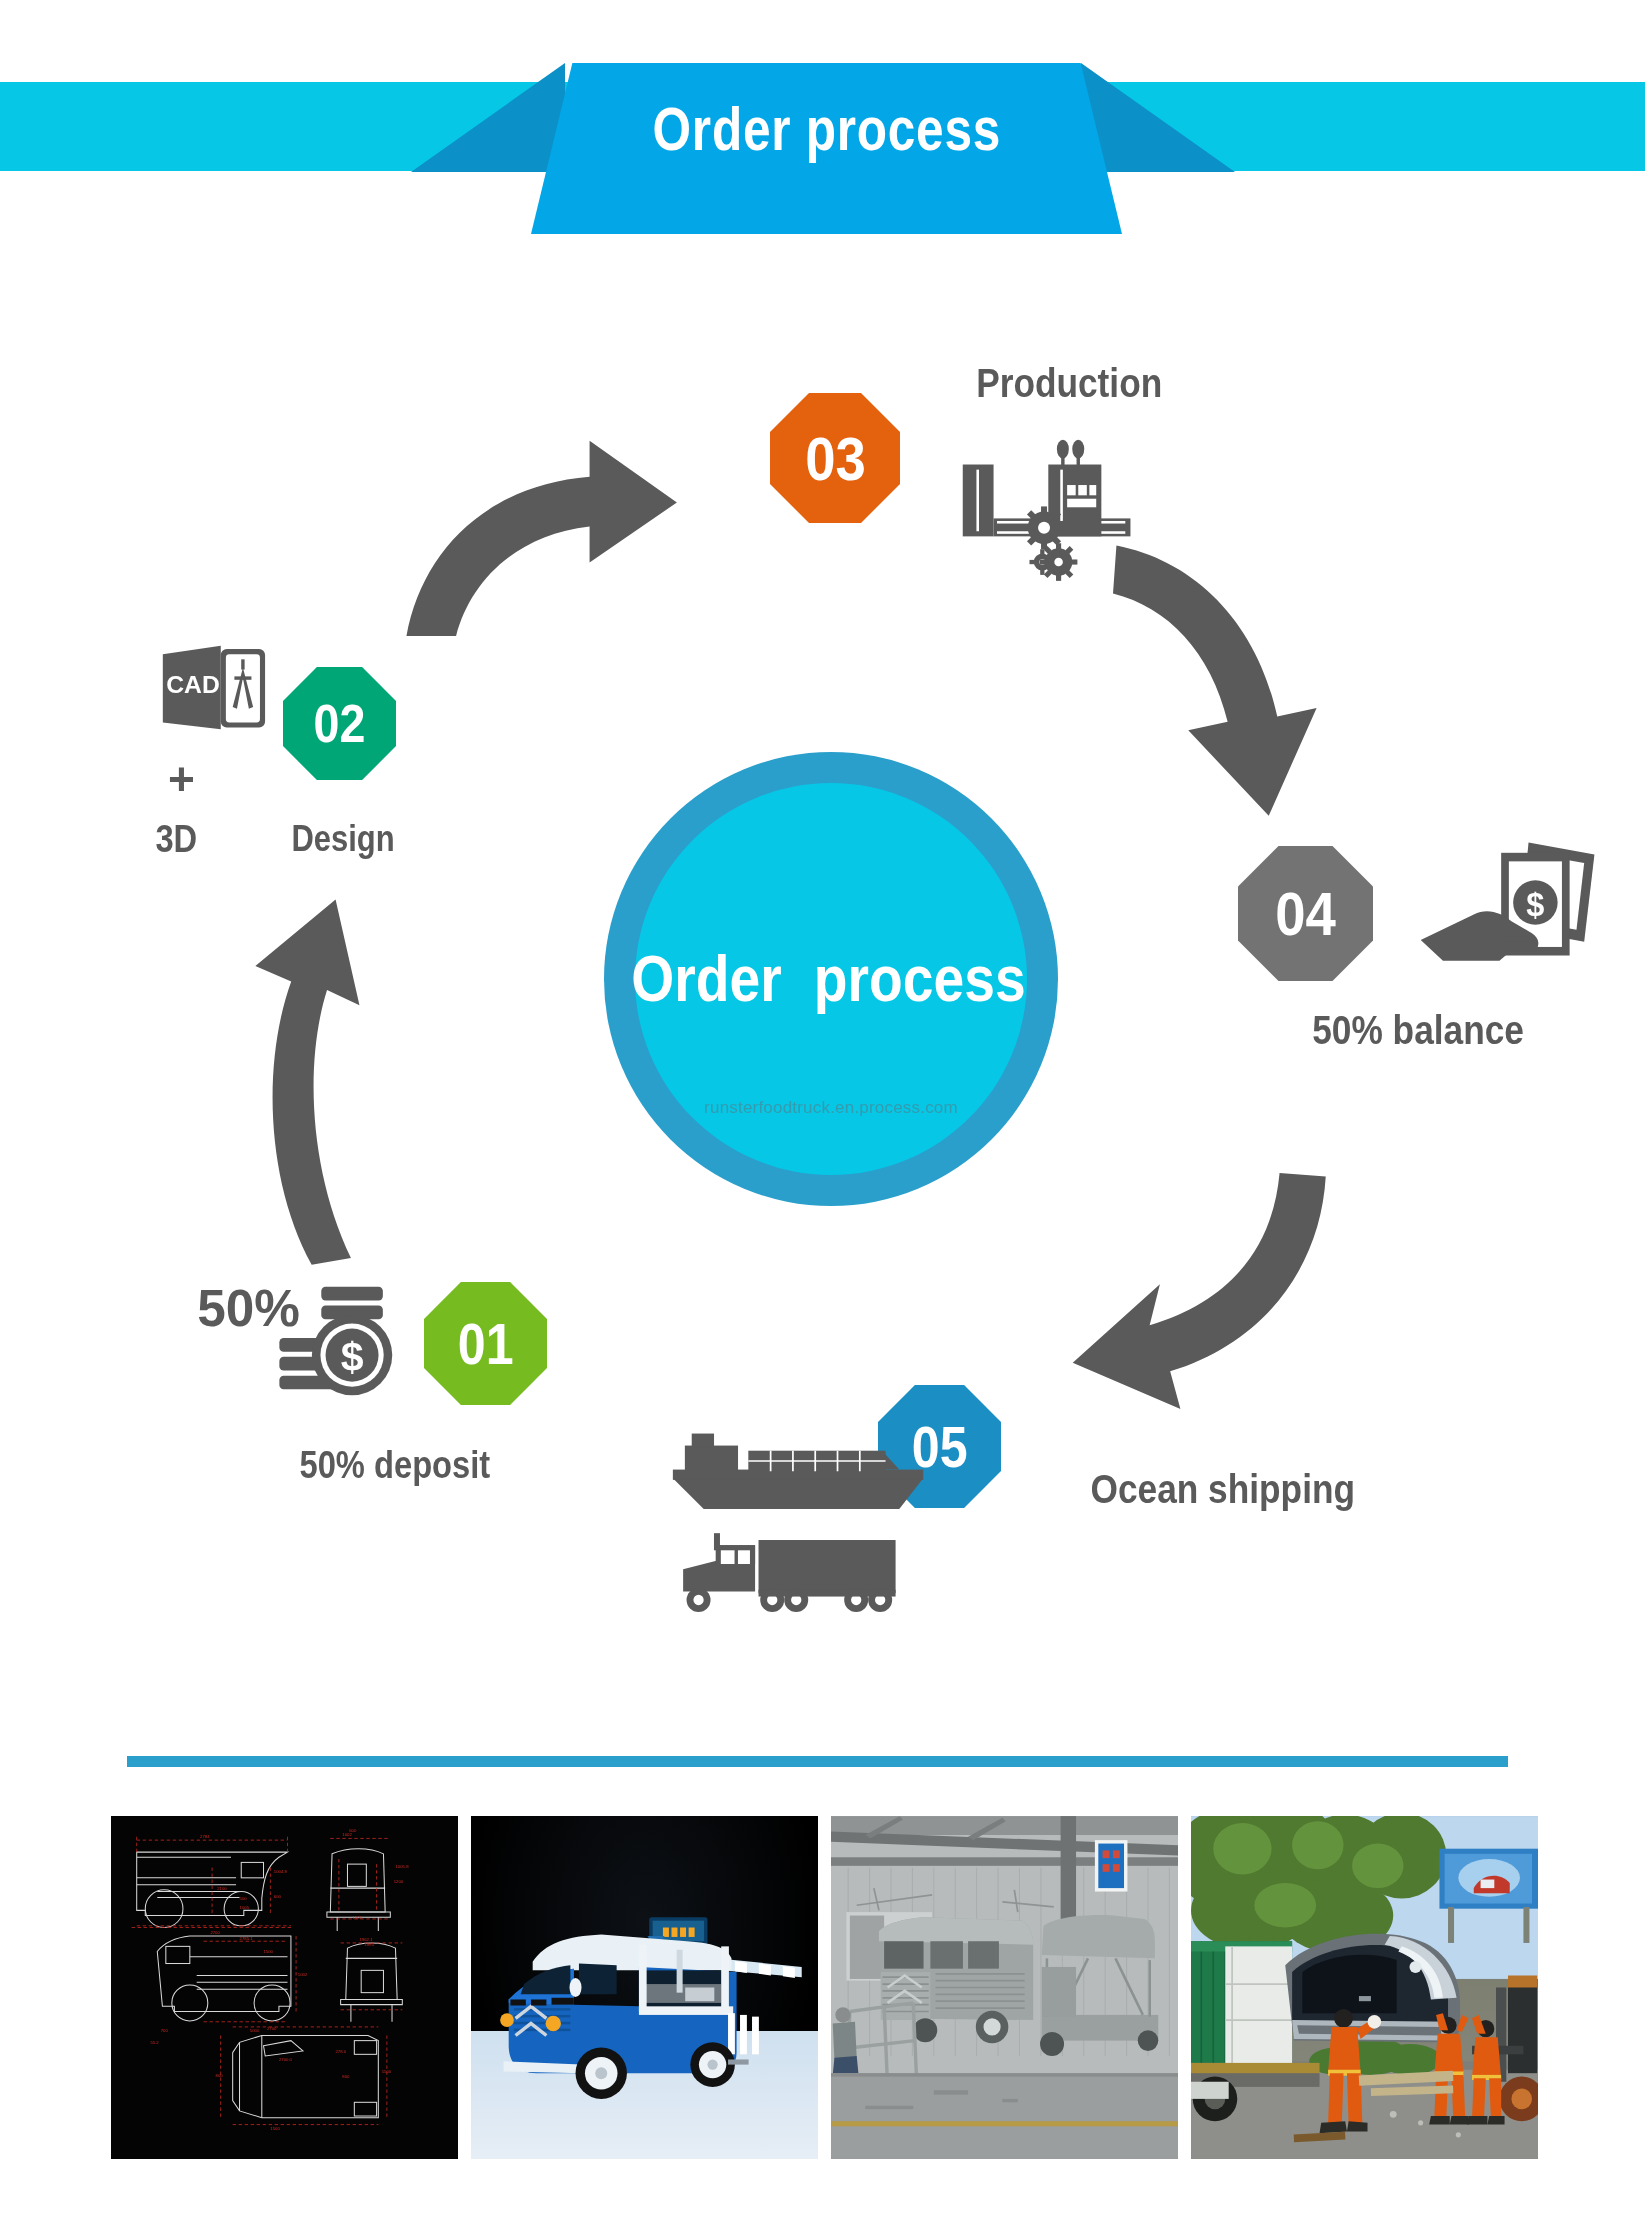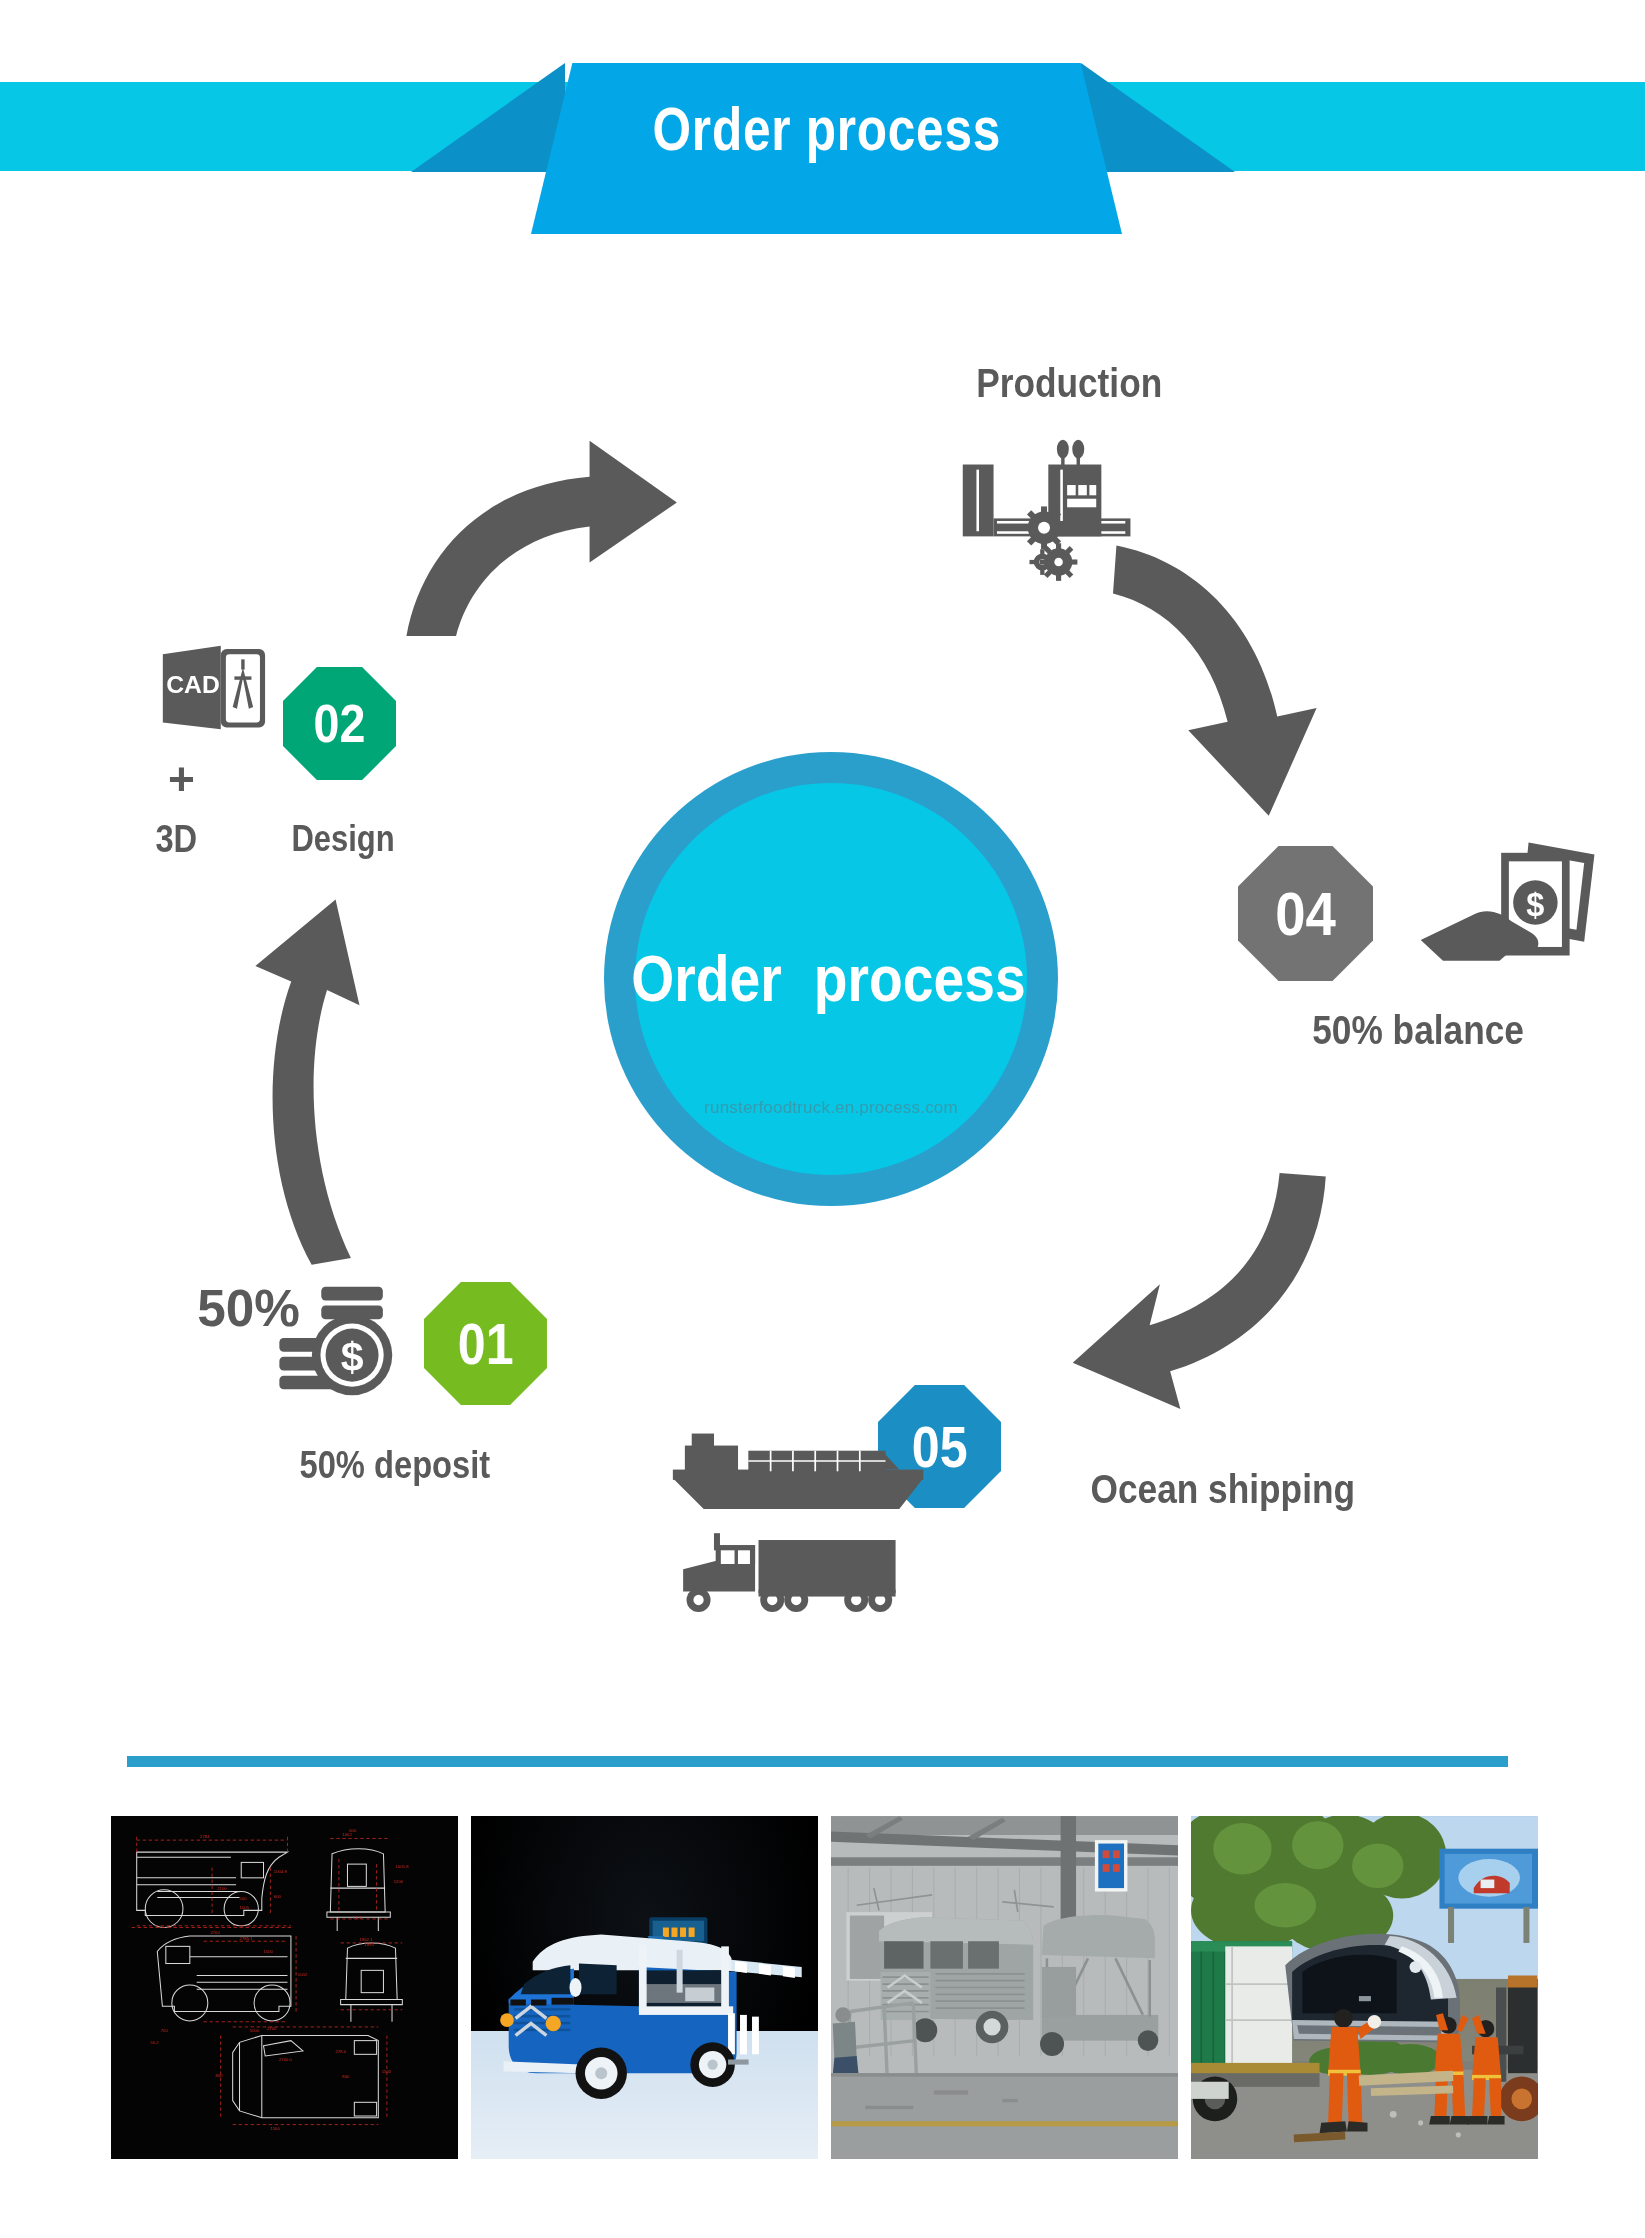--- a/index.html
+++ b/index.html
@@ -152,20 +152,23 @@
   </div>
 
   <div class="hub">
     <div class="hub-inner">
       <div class="hub-line">Order</div>
       <div class="hub-line">process</div>
       <div class="hub-watermark">runsterfoodtruck.en.process.com</div>
     </div>
   </div>
 
+  <div class="octagon" style="left:770px; top:393px; width:130px; height:130px; background:#E4610E;">
+    <span style="font-size:62px;">03</span>
+  </div>
   <div class="step-label" style="left:961px; top:360px; font-size:41px;">Production</div>
 
   <div class="icon-box" style="left:916px; top:432px; width:206px; height:154px;">
     <svg width="206" height="154" viewBox="0 0 240 180">
 
       <rect class="gray" x="4" y="38" width="36" height="84"></rect>
       <rect x="20" y="44" width="3" height="72" fill="#fff" stroke-dasharray="5 5"></rect>
 
       <rect class="gray" x="40" y="101" width="160" height="21"></rect>
       <rect x="44" y="104" width="150" height="3" fill="#fff"></rect>

